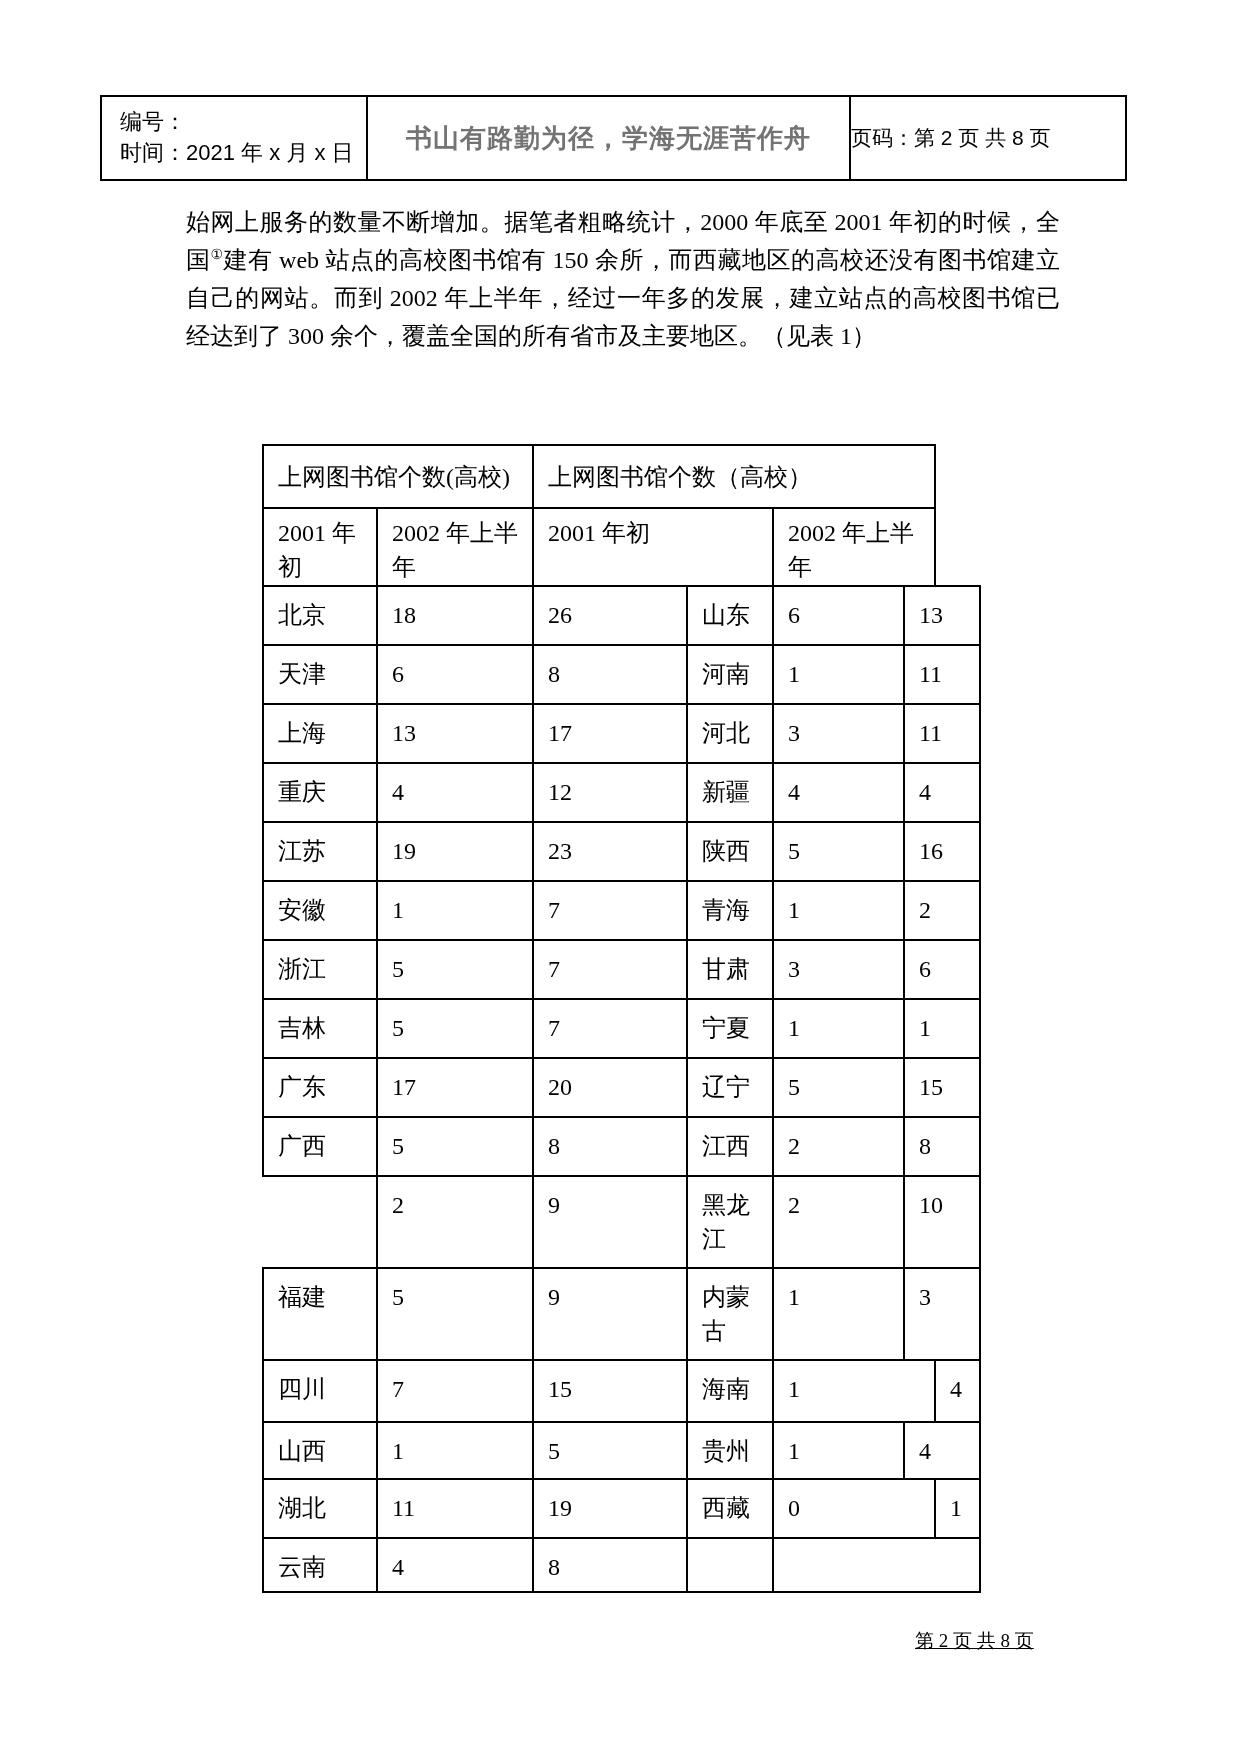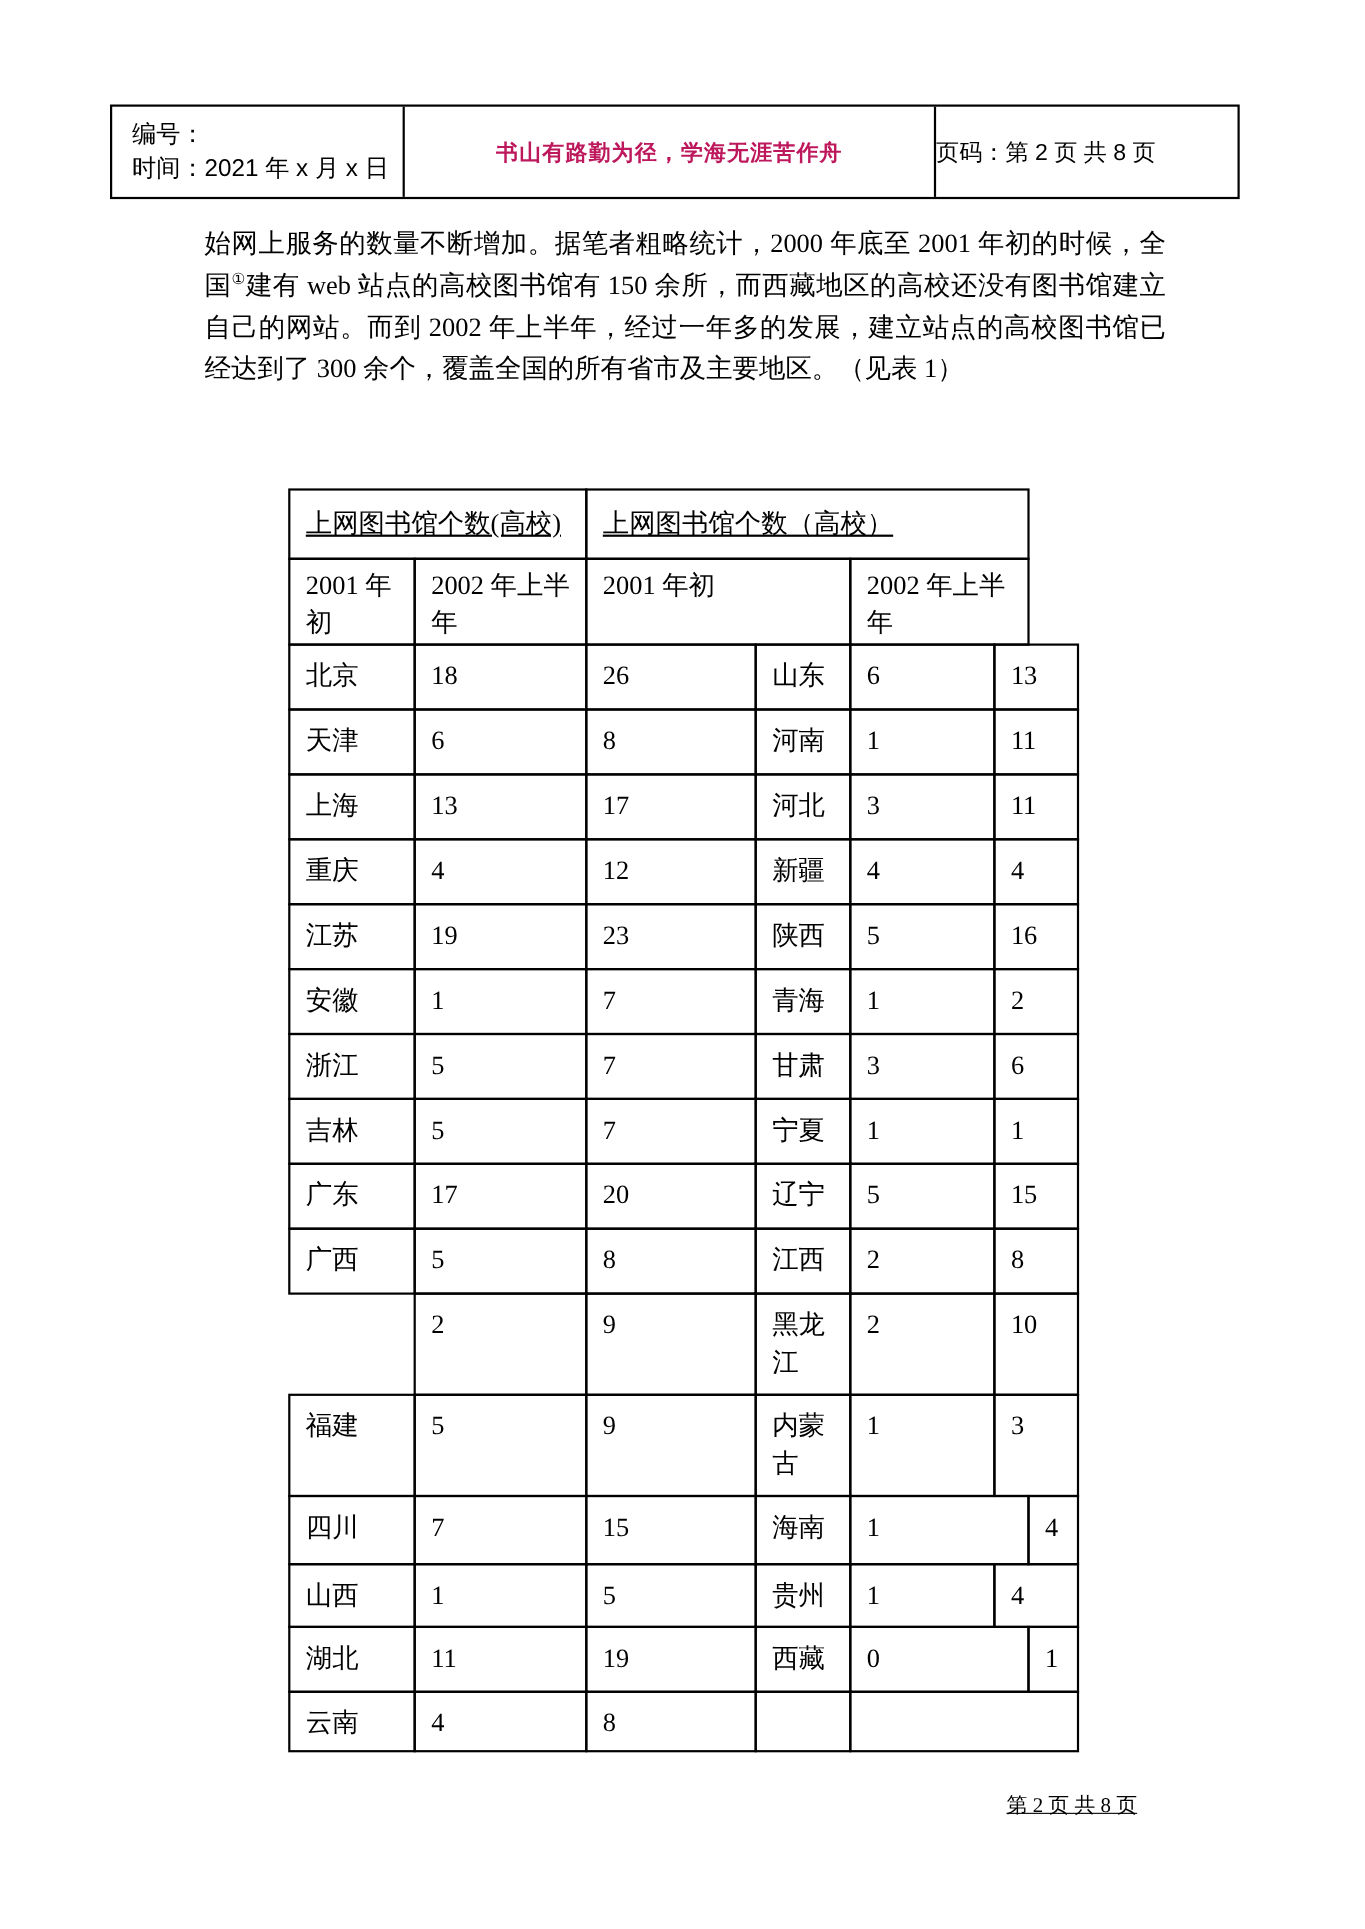--- a/index.html
+++ b/index.html
@@ -6,40 +6,40 @@
   .page{position:relative;width:1241px;height:1754px;background:#ffffff;color:#000;
         font-family:"Liberation Serif","DejaVu Serif",serif;overflow:hidden;}
 
   
   .header-box{position:absolute;left:100px;top:95px;width:1027px;height:86px;
               border:2px solid #000;box-sizing:border-box;display:flex;
               font-family:"Liberation Sans","DejaVu Sans",sans-serif;}
   .hb-left{width:264px;box-sizing:border-box;padding:9px 0 0 18px;font-size:22px;line-height:31px;}
   .hb-mid{width:485px;box-sizing:border-box;border-left:2px solid #000;border-right:2px solid #000;
           display:flex;align-items:center;justify-content:center;}
-  .slogan{font-size:20px;font-weight:bold;color:#be185d;letter-spacing:1px;}
+  .slogan{font-size:26px;font-weight:bold;color:#737373;letter-spacing:1px;}
   .hb-right{flex:1;display:flex;align-items:center;box-sizing:border-box;padding-left:0;font-size:21px;}
 
   
   .para{position:absolute;left:186px;top:203px;width:874px;font-size:24px;line-height:38px;
         text-align:justify;}
   .fn-sup{font-size:14px;vertical-align:super;line-height:0;}
 
   
   .caption{position:absolute;left:186px;top:366px;width:874px;text-align:center;font-size:22px;
            font-family:"Liberation Sans","DejaVu Sans",sans-serif;}
 
   
   .dtable{position:absolute;left:262px;top:444px;display:grid;
           grid-template-columns:114px 156px 154px 86px 131px 31px 45px;
           grid-template-rows:63px 78px 59px 59px 59px 59px 59px 59px 59px 59px 59px 59px 92px 92px 62px 57px 59px 54px;
           font-size:24px;line-height:34px;}
   .cell{border:2px solid #000;box-sizing:border-box;margin:0 -2px -2px 0;
         padding:11px 4px 0 14px;}
-  .h1{padding-top:14px;text-decoration:underline;}
+  .h1{padding-top:14px;}
   .h2{padding-top:7px;}
   
   .gr1{grid-row:1}.gr2{grid-row:2}.gr3{grid-row:3}.gr4{grid-row:4}.gr5{grid-row:5}
   .gr6{grid-row:6}.gr7{grid-row:7}.gr8{grid-row:8}.gr9{grid-row:9}.gr10{grid-row:10}
   .gr11{grid-row:11}.gr12{grid-row:12}.gr13{grid-row:13}.gr14{grid-row:14}
   .gr15{grid-row:15}.gr16{grid-row:16}.gr17{grid-row:17}.gr18{grid-row:18}
   
   .c1{grid-column:1/2}.c2{grid-column:2/3}.c3{grid-column:3/4}.c4{grid-column:4/5}
   .c5{grid-column:5/6}.c7{grid-column:7/8}
   .c12{grid-column:1/3}.c36{grid-column:3/7}.c34{grid-column:3/5}

